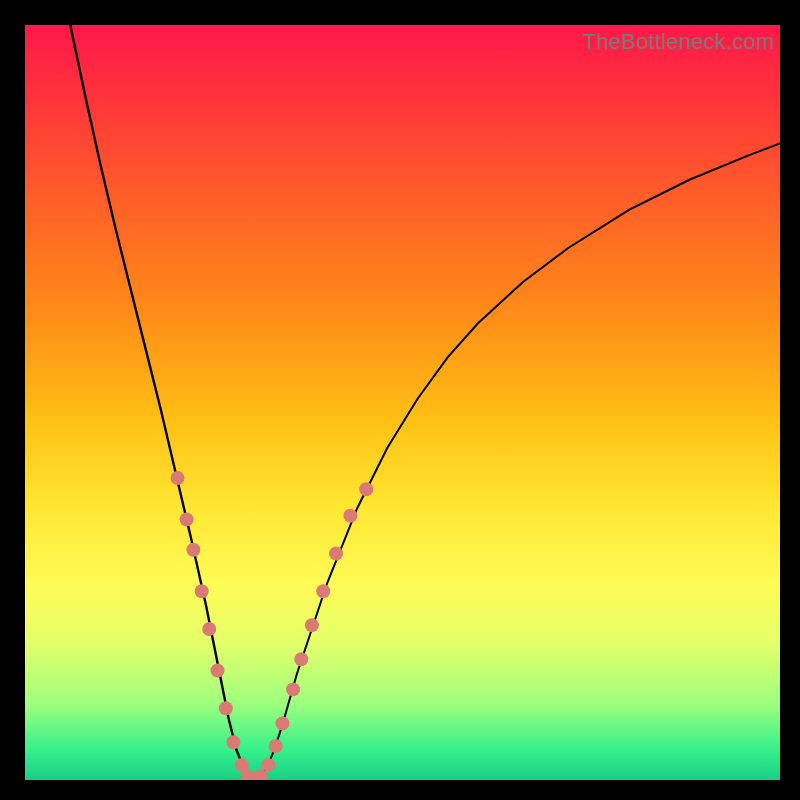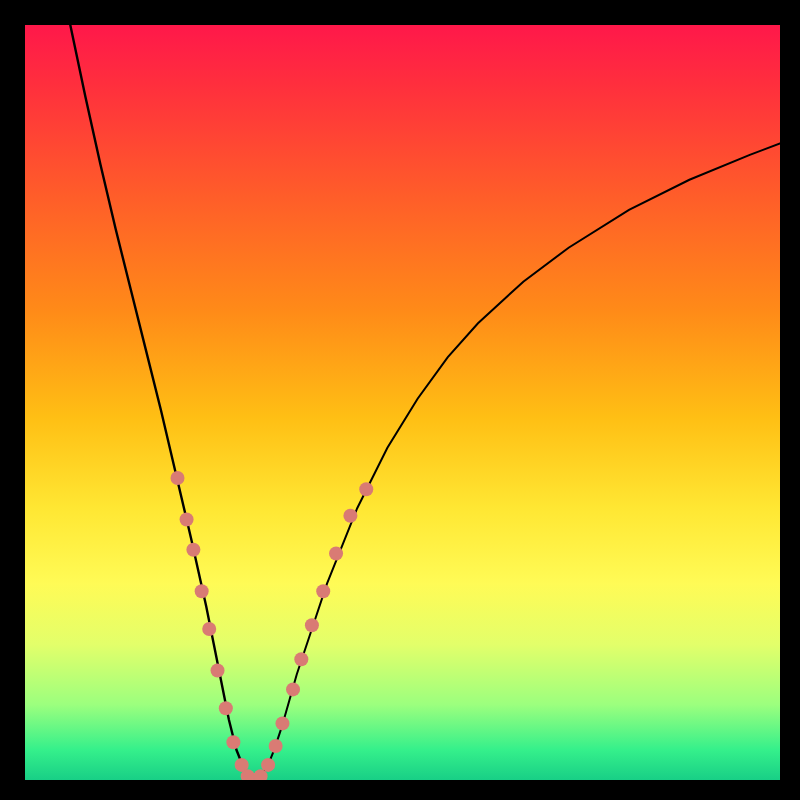--- a/index.html
+++ b/index.html
@@ -56,20 +56,21 @@
   .marker {
     fill: #d97b74;
     stroke: none;
   }
 </style>
 </head>
 <body>
 
 <div class="frame">
   <div class="plot-area">
+    <div class="watermark">TheBottleneck.com</div>
     <svg class="chart" viewBox="0 0 755 755" preserveAspectRatio="none">
       <path id="left-curve-path" fill="none" stroke="#000" stroke-width="2.4" stroke-linecap="round" d="M45.30 0.00 L60.40 71.73 L75.50 139.68 L90.60 203.85 L105.70 264.25 L120.80 324.65 L135.90 385.05 L151.00 449.22 L166.10 513.40 L181.20 581.35 L188.75 619.10 L196.30 656.85 L203.85 694.60 L211.40 724.80 L218.95 743.67 L226.50 755.00"></path>
       <path id="right-curve-path" fill="none" stroke="#000" stroke-width="2.0" stroke-linecap="round" d="M226.50 755.00 L234.05 751.23 L241.60 743.67 L249.15 724.80 L256.70 702.15 L264.25 675.73 L271.80 649.30 L286.90 604.00 L302.00 558.70 L332.20 483.20 L362.40 422.80 L392.60 373.73 L422.80 332.20 L453.00 298.23 L498.30 256.70 L543.60 222.73 L604.00 184.98 L664.40 154.77 L724.80 129.86 L755.00 118.53"></path>
       <g id="markers-group">
           <circle cx="152.51" cy="453.00" r="7" class="marker"></circle>
           <circle cx="161.57" cy="494.53" r="7" class="marker"></circle>
           <circle cx="168.37" cy="524.73" r="7" class="marker"></circle>
           <circle cx="176.67" cy="566.25" r="7" class="marker"></circle>
           <circle cx="184.22" cy="604.00" r="7" class="marker"></circle>
           <circle cx="192.53" cy="645.52" r="7" class="marker"></circle>

